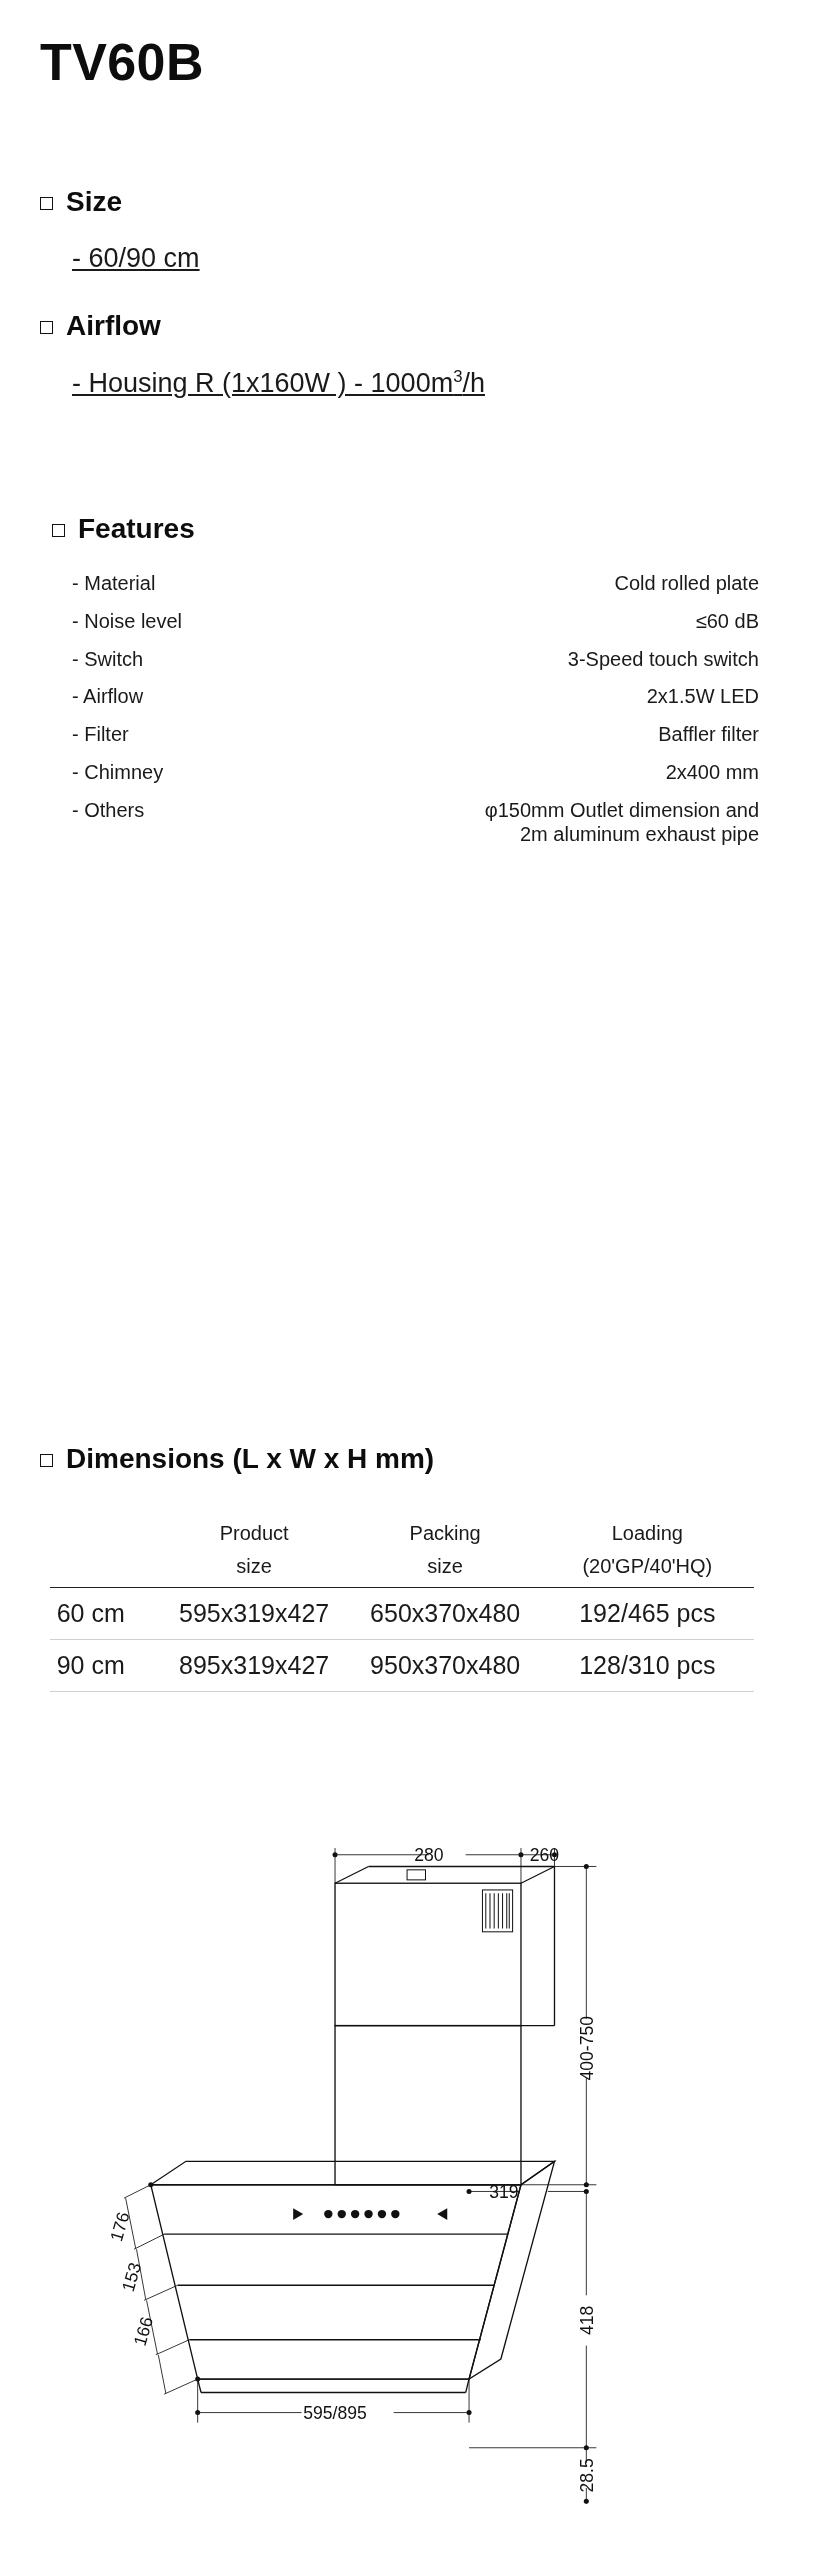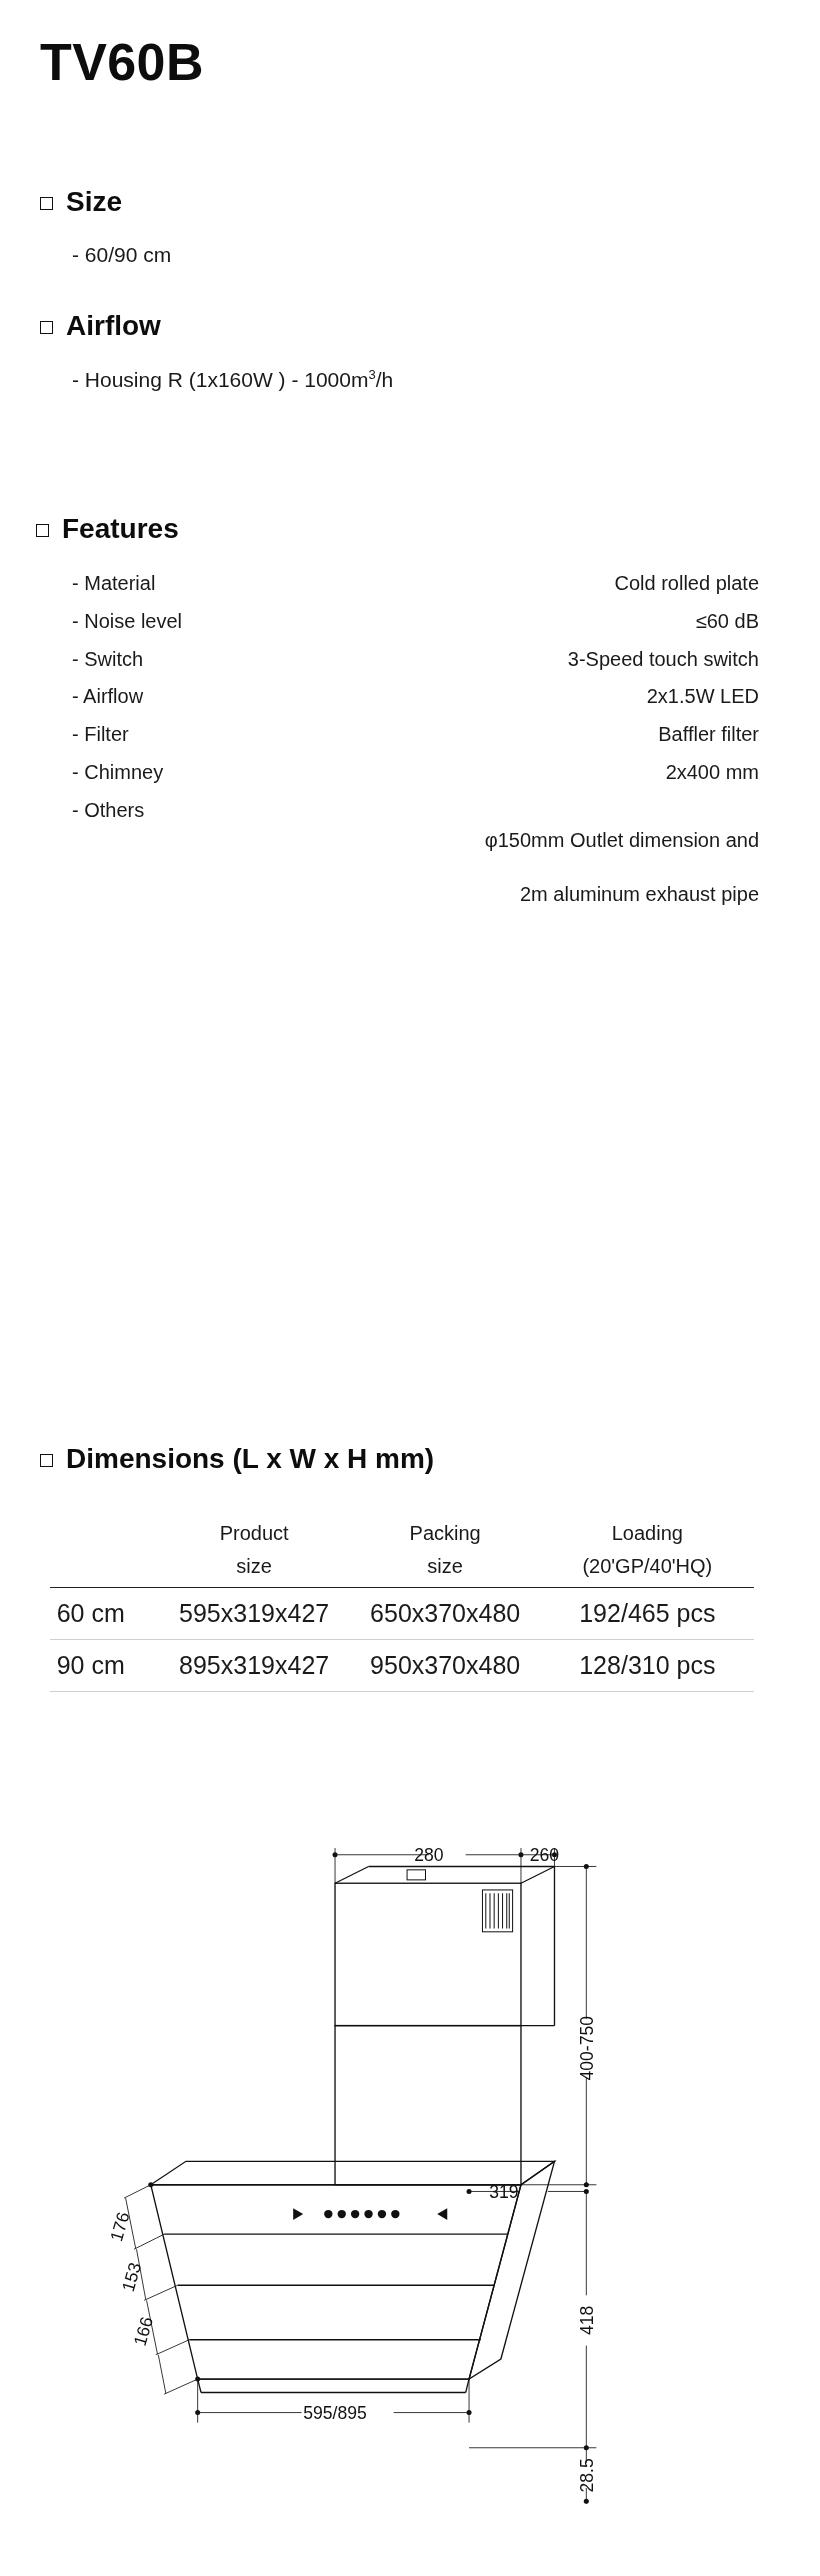--- a/index.html
+++ b/index.html
@@ -51,22 +51,23 @@
     margin-top: 3.4px;
   }
   .section-head .head-text {
     font-size: 28px;
     font-weight: bold;
     color: #0d0d0d;
   }
 
   .section-line {
     position: absolute;
-    font-size: 21px;
+    font-size: 27px;
     color: #1a1a1a;
+    text-decoration: underline;
   }
 
   
   .feature-list {
     position: absolute;
     left: 72px;
     top: 571px;
     width: 687px;
   }
   .feature-row {
@@ -79,21 +80,20 @@
   .feature-label {
     width: 172px;
     flex: none;
   }
   .feature-value {
     flex: 1;
     text-align: right;
   }
   .feature-value .sub-line {
     display: block;
-    margin-top: 30px;
   }
 
   
   .dim-table {
     position: absolute;
     left: 50px;
     top: 1520px;
     width: 704px;
     border-collapse: collapse;
     font-size: 20px;
@@ -150,21 +150,21 @@
   <div class="section-line" style="left:72px; top:243px;">- 60/90 cm</div>
 
   <div class="section-head" style="left:40px; top:310px;">
     <span class="bullet-square"></span>
     <span class="head-text">Airflow</span>
   </div>
   <div class="section-line" style="left:72px; top:367px;">
     <span>- Housing R (1x160W ) - 1000m</span><sup style="font-size:0.62em;">3</sup><span>/h</span>
   </div>
 
-  <div class="section-head" style="left:36px; top:513px;">
+  <div class="section-head" style="left:52px; top:513px;">
     <span class="bullet-square"></span>
     <span class="head-text">Features</span>
   </div>
 
   <div class="feature-list">
     <div class="feature-row">
       <div class="feature-label">- Material</div>
       <div class="feature-value">Cold rolled plate</div>
     </div>
     <div class="feature-row">

